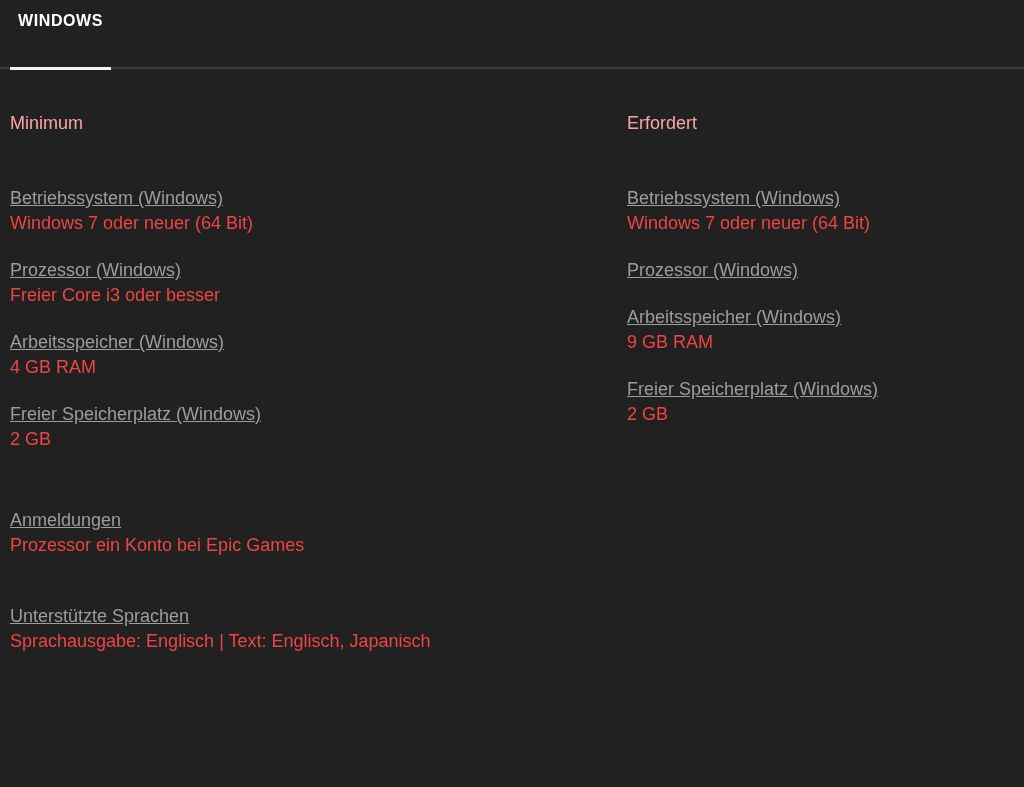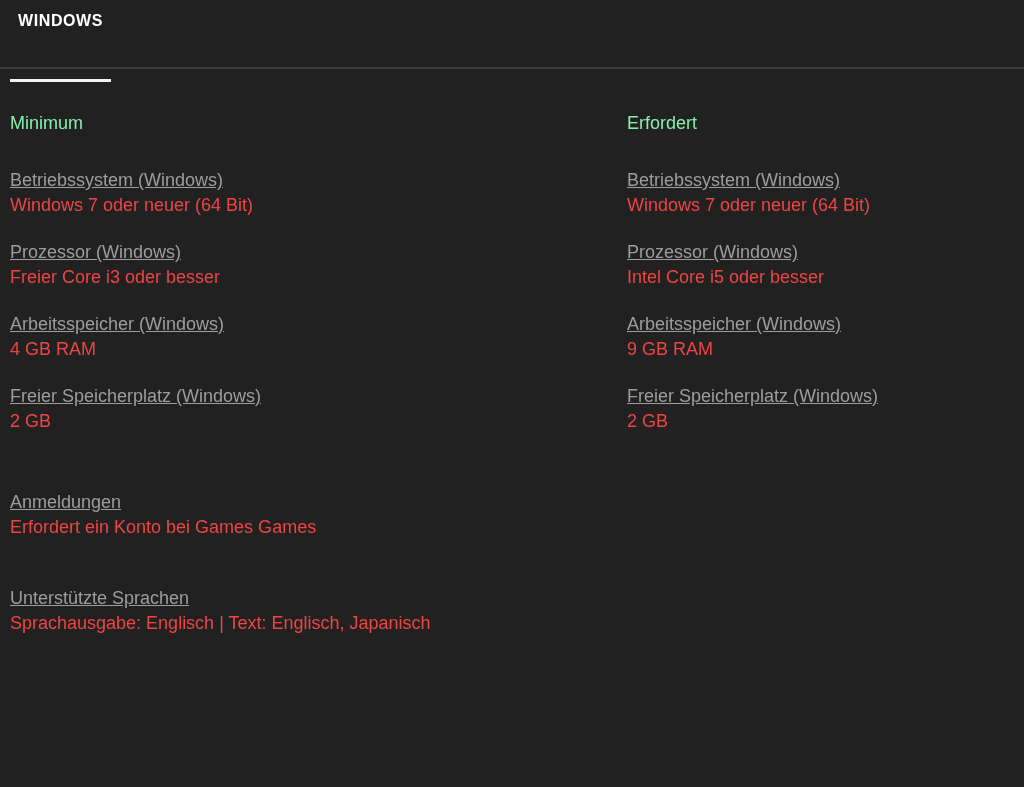--- a/index.html
+++ b/index.html
@@ -21,21 +21,21 @@
     border-bottom: 2px solid #3a3a3a;
     padding-left: 10px;
     box-sizing: content-box;
     display: flex;
     align-items: stretch;
   }
   .tab {
     display: inline-flex;
     align-items: flex-start;
     padding: 12px 8px 0 8px;
-    height: 82px;
+    height: 70px;
     box-sizing: border-box;
     margin-bottom: -2px;
     border-bottom: 3px solid #f2f2f2;
     cursor: pointer;
   }
   .tab-label {
     color: #ffffff;
     font-size: 16px;
     font-weight: 700;
     letter-spacing: 0.6px;
@@ -43,24 +43,24 @@
   
   .content {
     padding: 0 10px;
   }
   .req-grid {
     display: grid;
     grid-template-columns: 617px 1fr;
     margin-top: 42px;
   }
   .col-header {
-    color: #86efac;
+    color: #fca5a5;
     font-size: 18px;
     line-height: 24px;
-    margin-bottom: 33px;
+    margin-bottom: 51px;
   }
   .pair {
     margin-bottom: 22px;
   }
   .pair .label,
   .section .label {
     color: #9d9d9d;
     font-size: 18px;
     line-height: 25px;
     text-decoration: underline;
@@ -112,37 +112,36 @@
 
       <div class="col">
         <div class="col-header">Erfordert</div>
 
         <div class="pair">
           <div class="label">Betriebssystem (Windows)</div>
           <div class="value">Windows 7 oder neuer (64 Bit)</div>
         </div>
         <div class="pair">
           <div class="label">Prozessor (Windows)</div>
-          <div class="value">Intel Core i5 oder besser</div>
         </div>
         <div class="pair">
           <div class="label">Arbeitsspeicher (Windows)</div>
           <div class="value">9 GB RAM</div>
         </div>
         <div class="pair">
           <div class="label">Freier Speicherplatz (Windows)</div>
           <div class="value">2 GB</div>
         </div>
       </div>
 
     </div>
 
     <div class="section login">
       <div class="label">Anmeldungen</div>
-      <div class="value">Erfordert ein Konto bei Games Games</div>
+      <div class="value">Prozessor ein Konto bei Epic Games</div>
     </div>
 
     <div class="section languages">
       <div class="label">Unterstützte Sprachen</div>
       <div class="value">Sprachausgabe: Englisch | Text: Englisch, Japanisch</div>
     </div>
 
   </div>
 </div>
 

